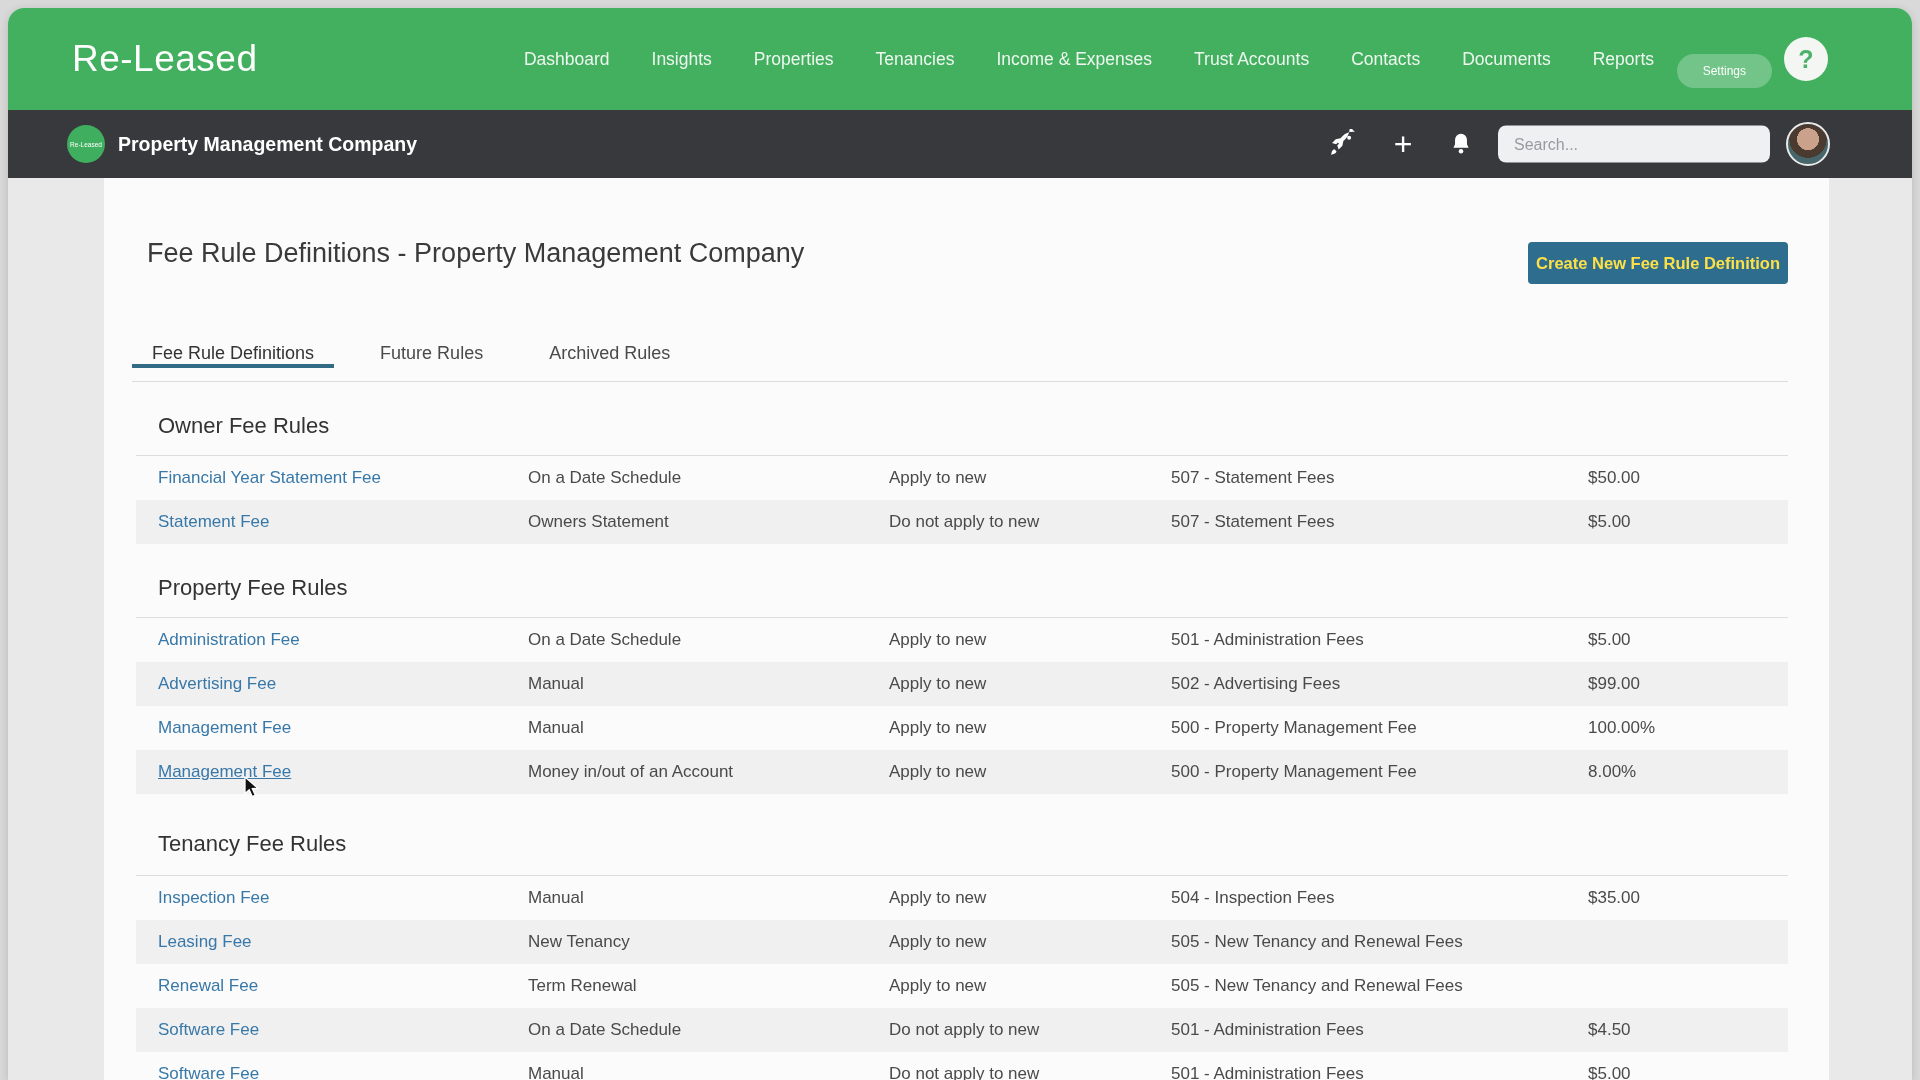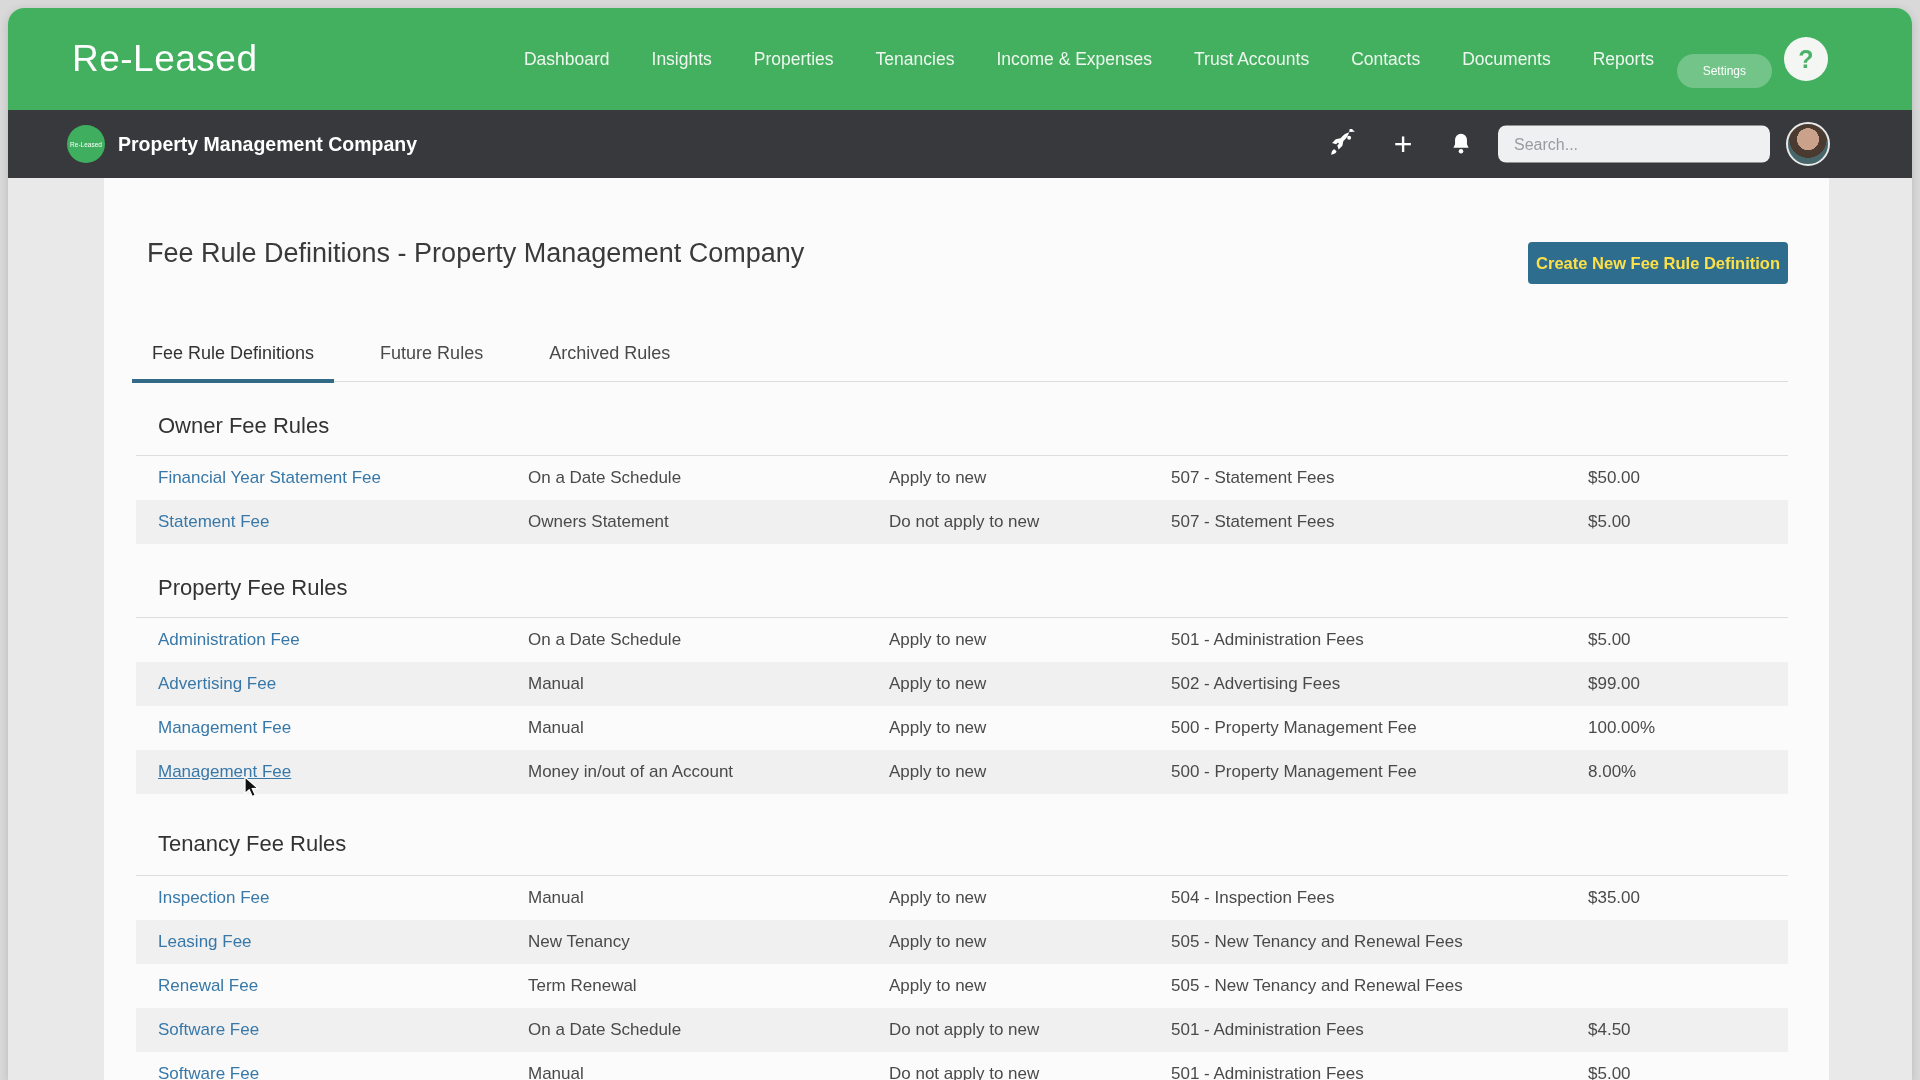--- a/index.html
+++ b/index.html
@@ -54,21 +54,21 @@
   .content { position:relative; height:902px; background:#e9e9e9; }
   .card { position:absolute; left:64px; right:83px; top:0; bottom:0;
           background:#fbfbfb; overflow:hidden;margin-left:32px; }
   .page-title { position:absolute; left:43px; top:60px; font-size:27px;
                 font-weight:400; color:#3a3a3a; }
   .create-btn { position:absolute; right:41px; top:64px; height:42px;
                 background:#2e6d8e; color:#fde047; border:none; border-radius:4px;
                 font-size:16.5px; font-weight:600; padding:0 8px; cursor:pointer;
                 font-family:"Liberation Sans", sans-serif; }
   .tabs-wrap { position:absolute; left:28px; right:41px; top:150px; height:54px;
-               border-bottom:1px solid #dcdcdc; display:flex; }
+               border-bottom:1px solid #dcdcdc; display:flex;align-items:center; }
   .tab { padding:0 20px; margin-right:26px; display:flex; align-items:center;
          font-size:18px; color:#4a4a4a; cursor:pointer; border-bottom:4px solid transparent;
          margin-bottom:-2px; }
   .tab.active { color:#333; border-bottom-color:#336b87; }
 
   .table-area { position:absolute; left:32px; right:41px; top:204px; }
   .section-header { height:74px; padding:14px 0 0 22px; display:flex; align-items:center;
                     font-size:22px; color:#333; border-bottom:1px solid #ddd; }
   .section-header.tall { height:82px; padding-top:18px; }
   .row { height:44px; display:flex; align-items:center; font-size:17px; color:#4a4a4a; }

